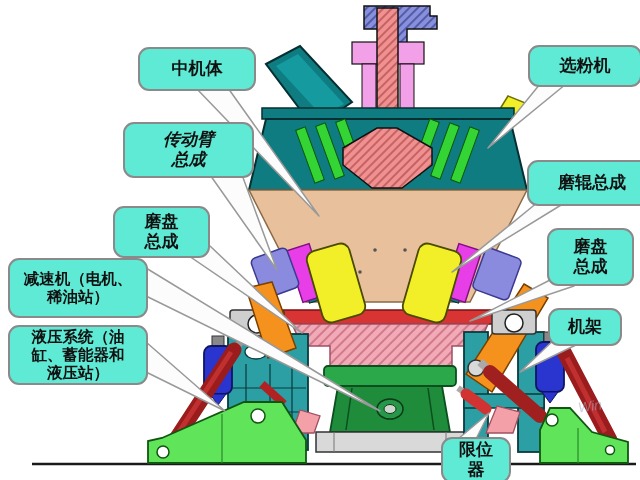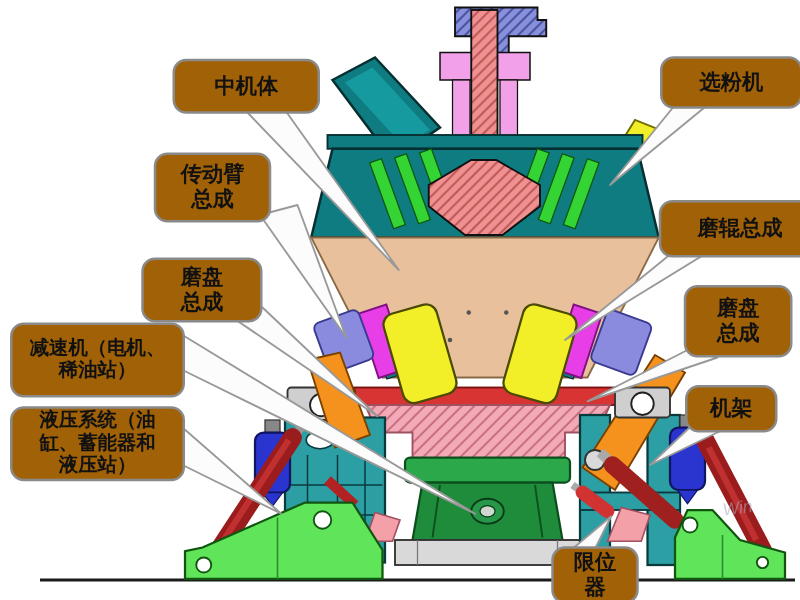--- a/index.html
+++ b/index.html
@@ -1,26 +1,26 @@
 <!DOCTYPE html>
 <html><head>
 <meta charset="utf-8">
 <style>
   html,body{margin:0;padding:0;background:#fff;}
   #stage{position:relative;width:640px;height:480px;overflow:hidden;background:#ffffff;
          font-family:"Liberation Sans","DejaVu Sans",sans-serif;}
   #machine-svg{position:absolute;left:0;top:0;}
   .callout{position:absolute;box-sizing:border-box;display:flex;align-items:center;justify-content:center;
-           background:#a16207;border:2px solid #8a8a8a;border-radius:11px;
+           background:#5eead4;border:2px solid #8a8a8a;border-radius:11px;
            color:#111;font-weight:bold;font-size:17px;line-height:1.18;text-align:center;
            white-space:pre-line;padding:2px 4px;}
   .small{font-size:15.5px;font-family:Liberation Serif, serif;}
   #cb-mid-body   {left:138px;top:47px; width:118px;height:44px;}
   #cb-classifier {left:528px;top:45px; width:114px; height:42px;}
-  #cb-drive-arm  {left:123px;top:122px;width:94px;height:56px;}
+  #cb-drive-arm  {left:123px;top:122px;width:131px;height:56px;font-style:italic;}
   #cb-table-l    {left:113px;top:206px;width:97px; height:52px;}
   #cb-roller     {left:527px;top:160px;width:130px;height:46px;}
   #cb-table-r    {left:547px;top:228px;width:87px; height:58px;}
   #cb-reducer    {left:8px;  top:258px;width:140px;height:60px;}
   #cb-hydraulic  {left:8px;  top:325px;width:140px;height:60px;}
   #cb-frame      {left:548px;top:308px;width:74px; height:38px;}
   #cb-limiter    {left:441px;top:437px;width:70px; height:46px;}
   #watermark{position:absolute;left:578px;top:398px;color:#a9a9c0;opacity:.55;
              font-size:14px;font-style:italic;transform:rotate(-8deg);}
 </style>

